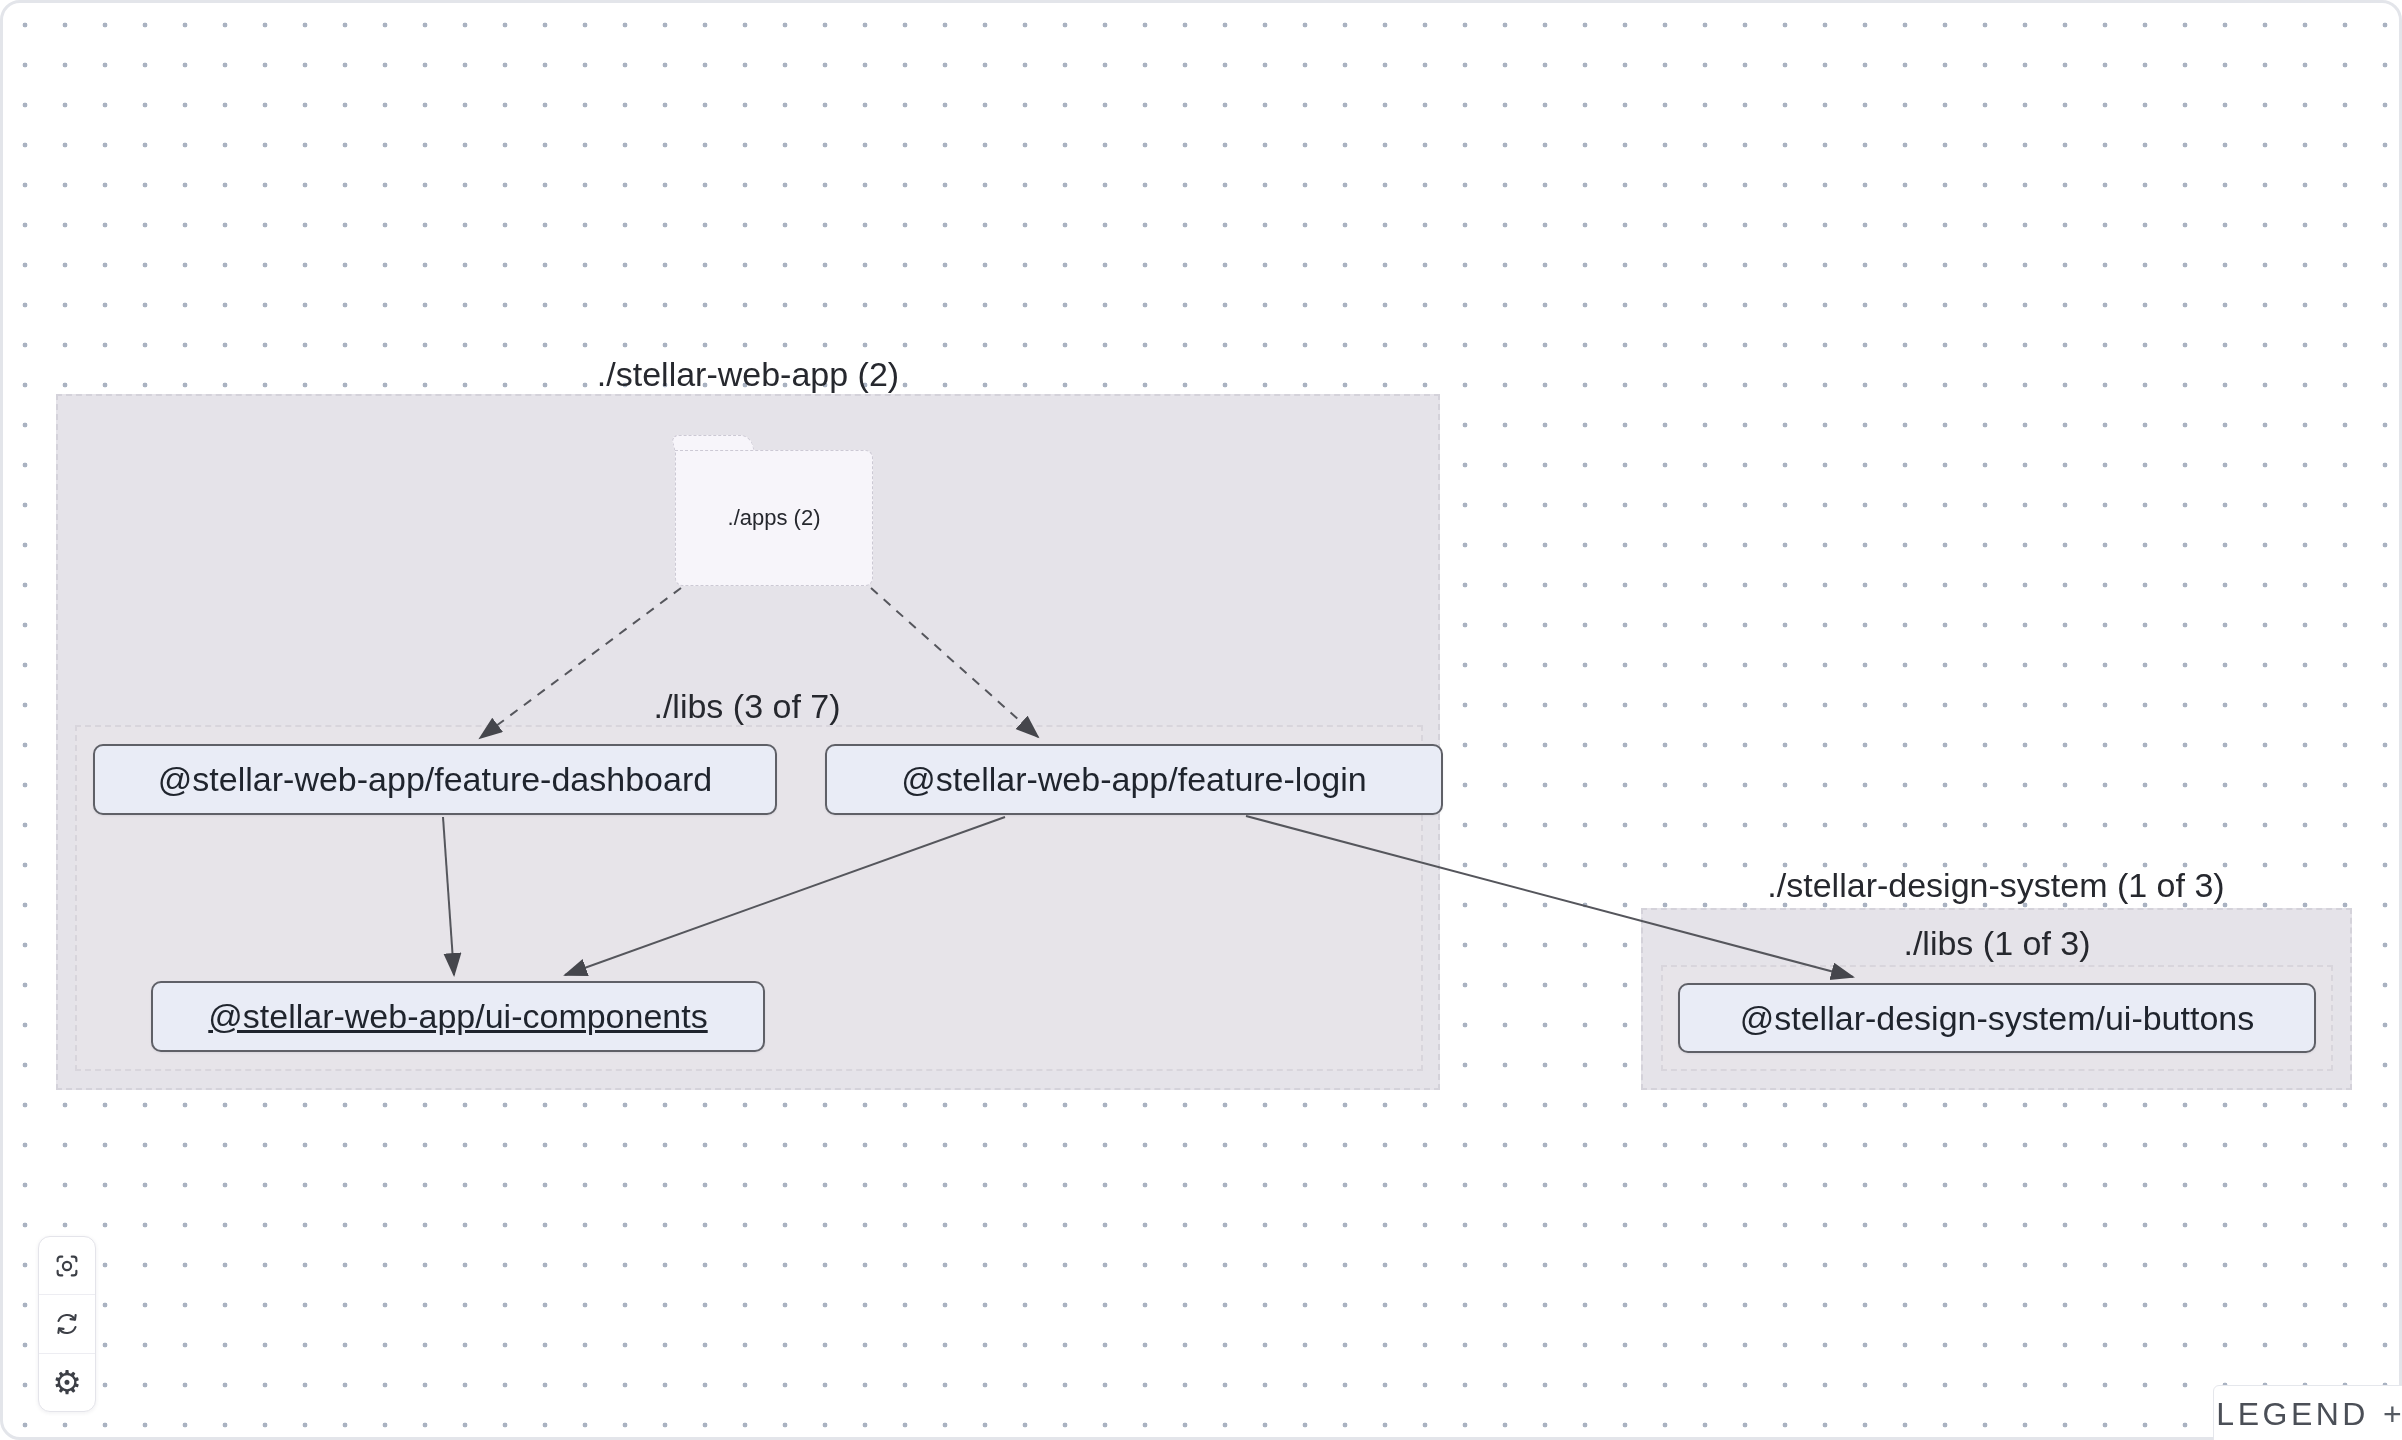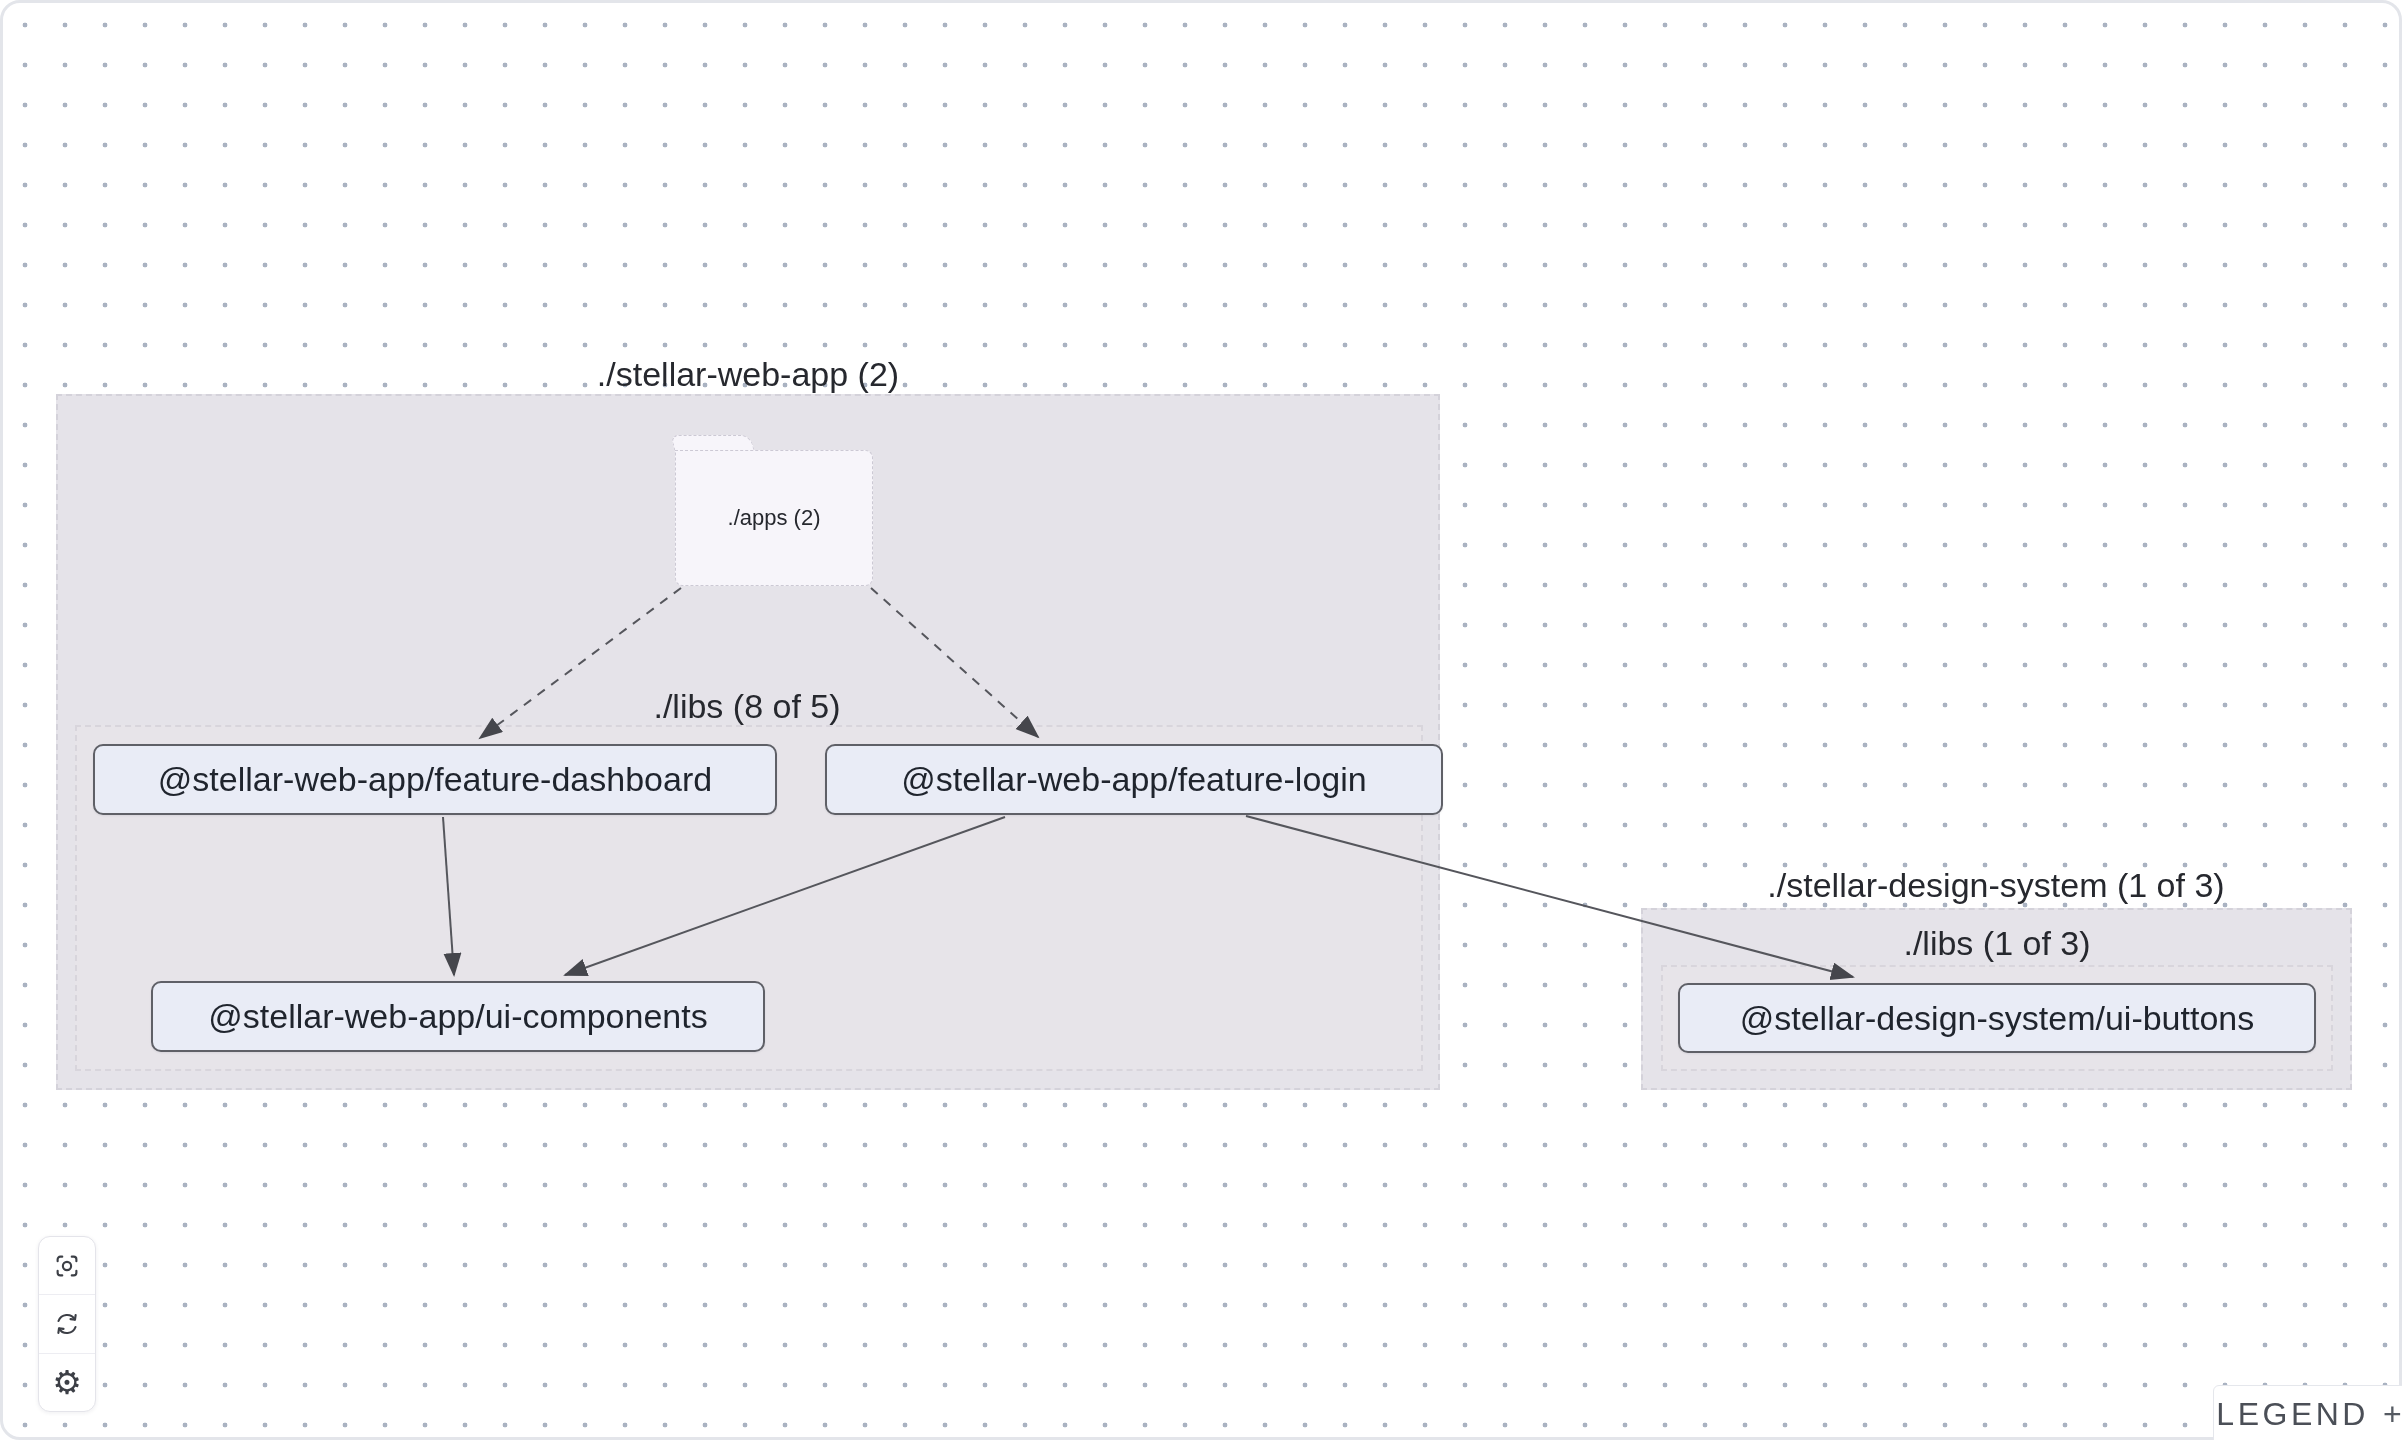--- a/index.html
+++ b/index.html
@@ -102,21 +102,21 @@
 
 <div id="app">
   <div class="canvas">
 
     <div class="group" style="left:53px;top:391px;width:1384px;height:696px;"></div>
     <div class="group inner" style="left:72px;top:722px;width:1348px;height:346px;"></div>
     <div class="group" style="left:1638px;top:905px;width:711px;height:182px;"></div>
     <div class="group inner" style="left:1658px;top:962px;width:672px;height:106px;"></div>
 
     <div class="group-label" style="left:745px;top:352px;">./stellar-web-app (2)</div>
-    <div class="group-label" style="left:744px;top:684px;">./libs (8 of 5)</div>
+    <div class="group-label" style="left:744px;top:684px;">./libs (3 of 7)</div>
     <div class="group-label" style="left:1993px;top:863px;">./stellar-design-system (1 of 3)</div>
     <div class="group-label" style="left:1994px;top:921px;">./libs (1 of 3)</div>
 
     <svg id="edges" width="2402" height="1440" viewBox="0 0 2402 1440">
       <defs>
         <marker id="arrow" markerWidth="13" markerHeight="11" refX="11" refY="4.5" orient="auto">
           <path d="M0,0 L12,4.5 L0,9 Z" fill="#45464c"></path>
         </marker>
       </defs>
       <path class="edge dashed" d="M678,585 L477,735" marker-end="url(#arrow)"></path>
@@ -124,21 +124,21 @@
       <path class="edge" d="M440,814 L451,972" marker-end="url(#arrow)"></path>
       <path class="edge" d="M1002,814 L562,972" marker-end="url(#arrow)"></path>
       <path class="edge" d="M1243,813 L1850,974" marker-end="url(#arrow)"></path>
     </svg>
 
     <div class="folder-tab"></div>
     <div class="folder-body">./apps (2)</div>
 
     <div class="node" style="left:90px;top:741px;width:684px;height:71px;text-align:center;">@stellar-web-app/feature-dashboard</div>
     <div class="node" style="left:822px;top:741px;width:618px;height:71px;">@stellar-web-app/feature-login</div>
-    <div class="node" style="left:148px;top:978px;width:614px;height:71px;">@stellar-web-app/ui-components</div>
+    <div class="node" style="left:148px;top:978px;width:614px;height:71px;text-decoration:underline;">@stellar-web-app/ui-components</div>
     <div class="node" style="left:1675px;top:980px;width:638px;height:70px;">@stellar-design-system/ui-buttons</div>
 
     <div class="toolbar">
       <button title="">
         <span>
           <svg width="30" height="30" viewBox="0 0 24 24" fill="none" stroke="#3c3f46" stroke-width="1.7" stroke-linecap="round">
             <path d="M8.2 4.5 H6.6 A2.1 2.1 0 0 0 4.5 6.6 V8.2"></path>
             <path d="M15.8 4.5 H17.4 A2.1 2.1 0 0 1 19.5 6.6 V8.2"></path>
             <path d="M19.5 15.8 V17.4 A2.1 2.1 0 0 1 17.4 19.5 H15.8"></path>
             <path d="M4.5 15.8 V17.4 A2.1 2.1 0 0 0 6.6 19.5 H8.2"></path>

